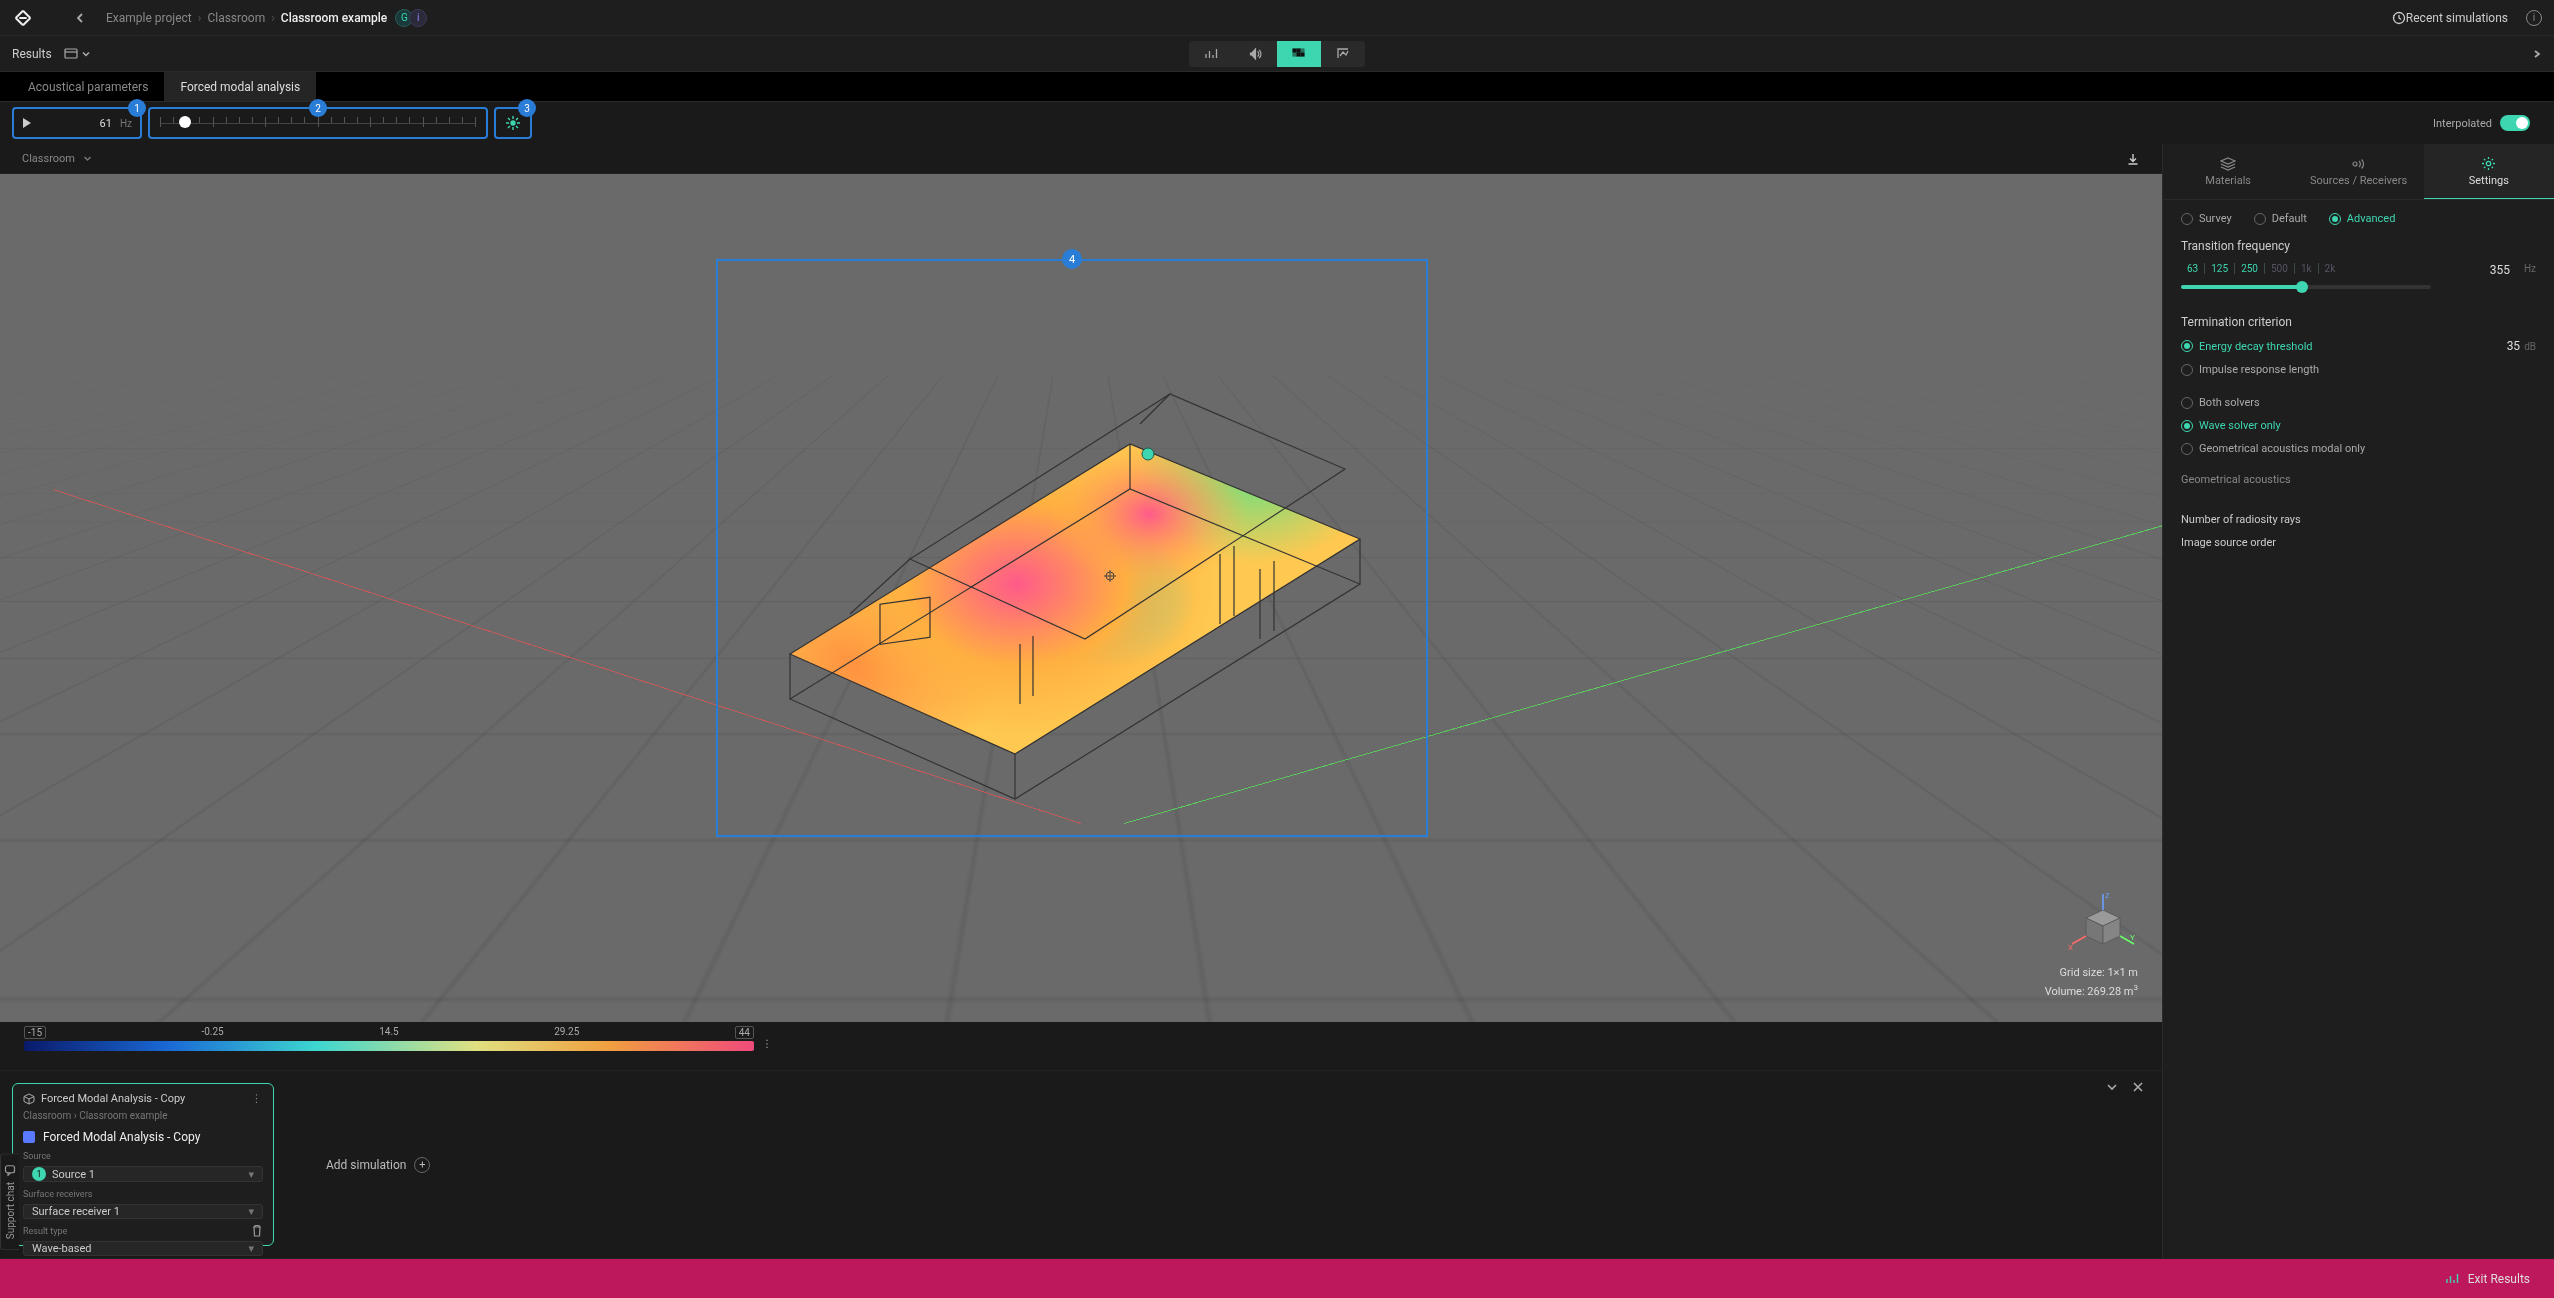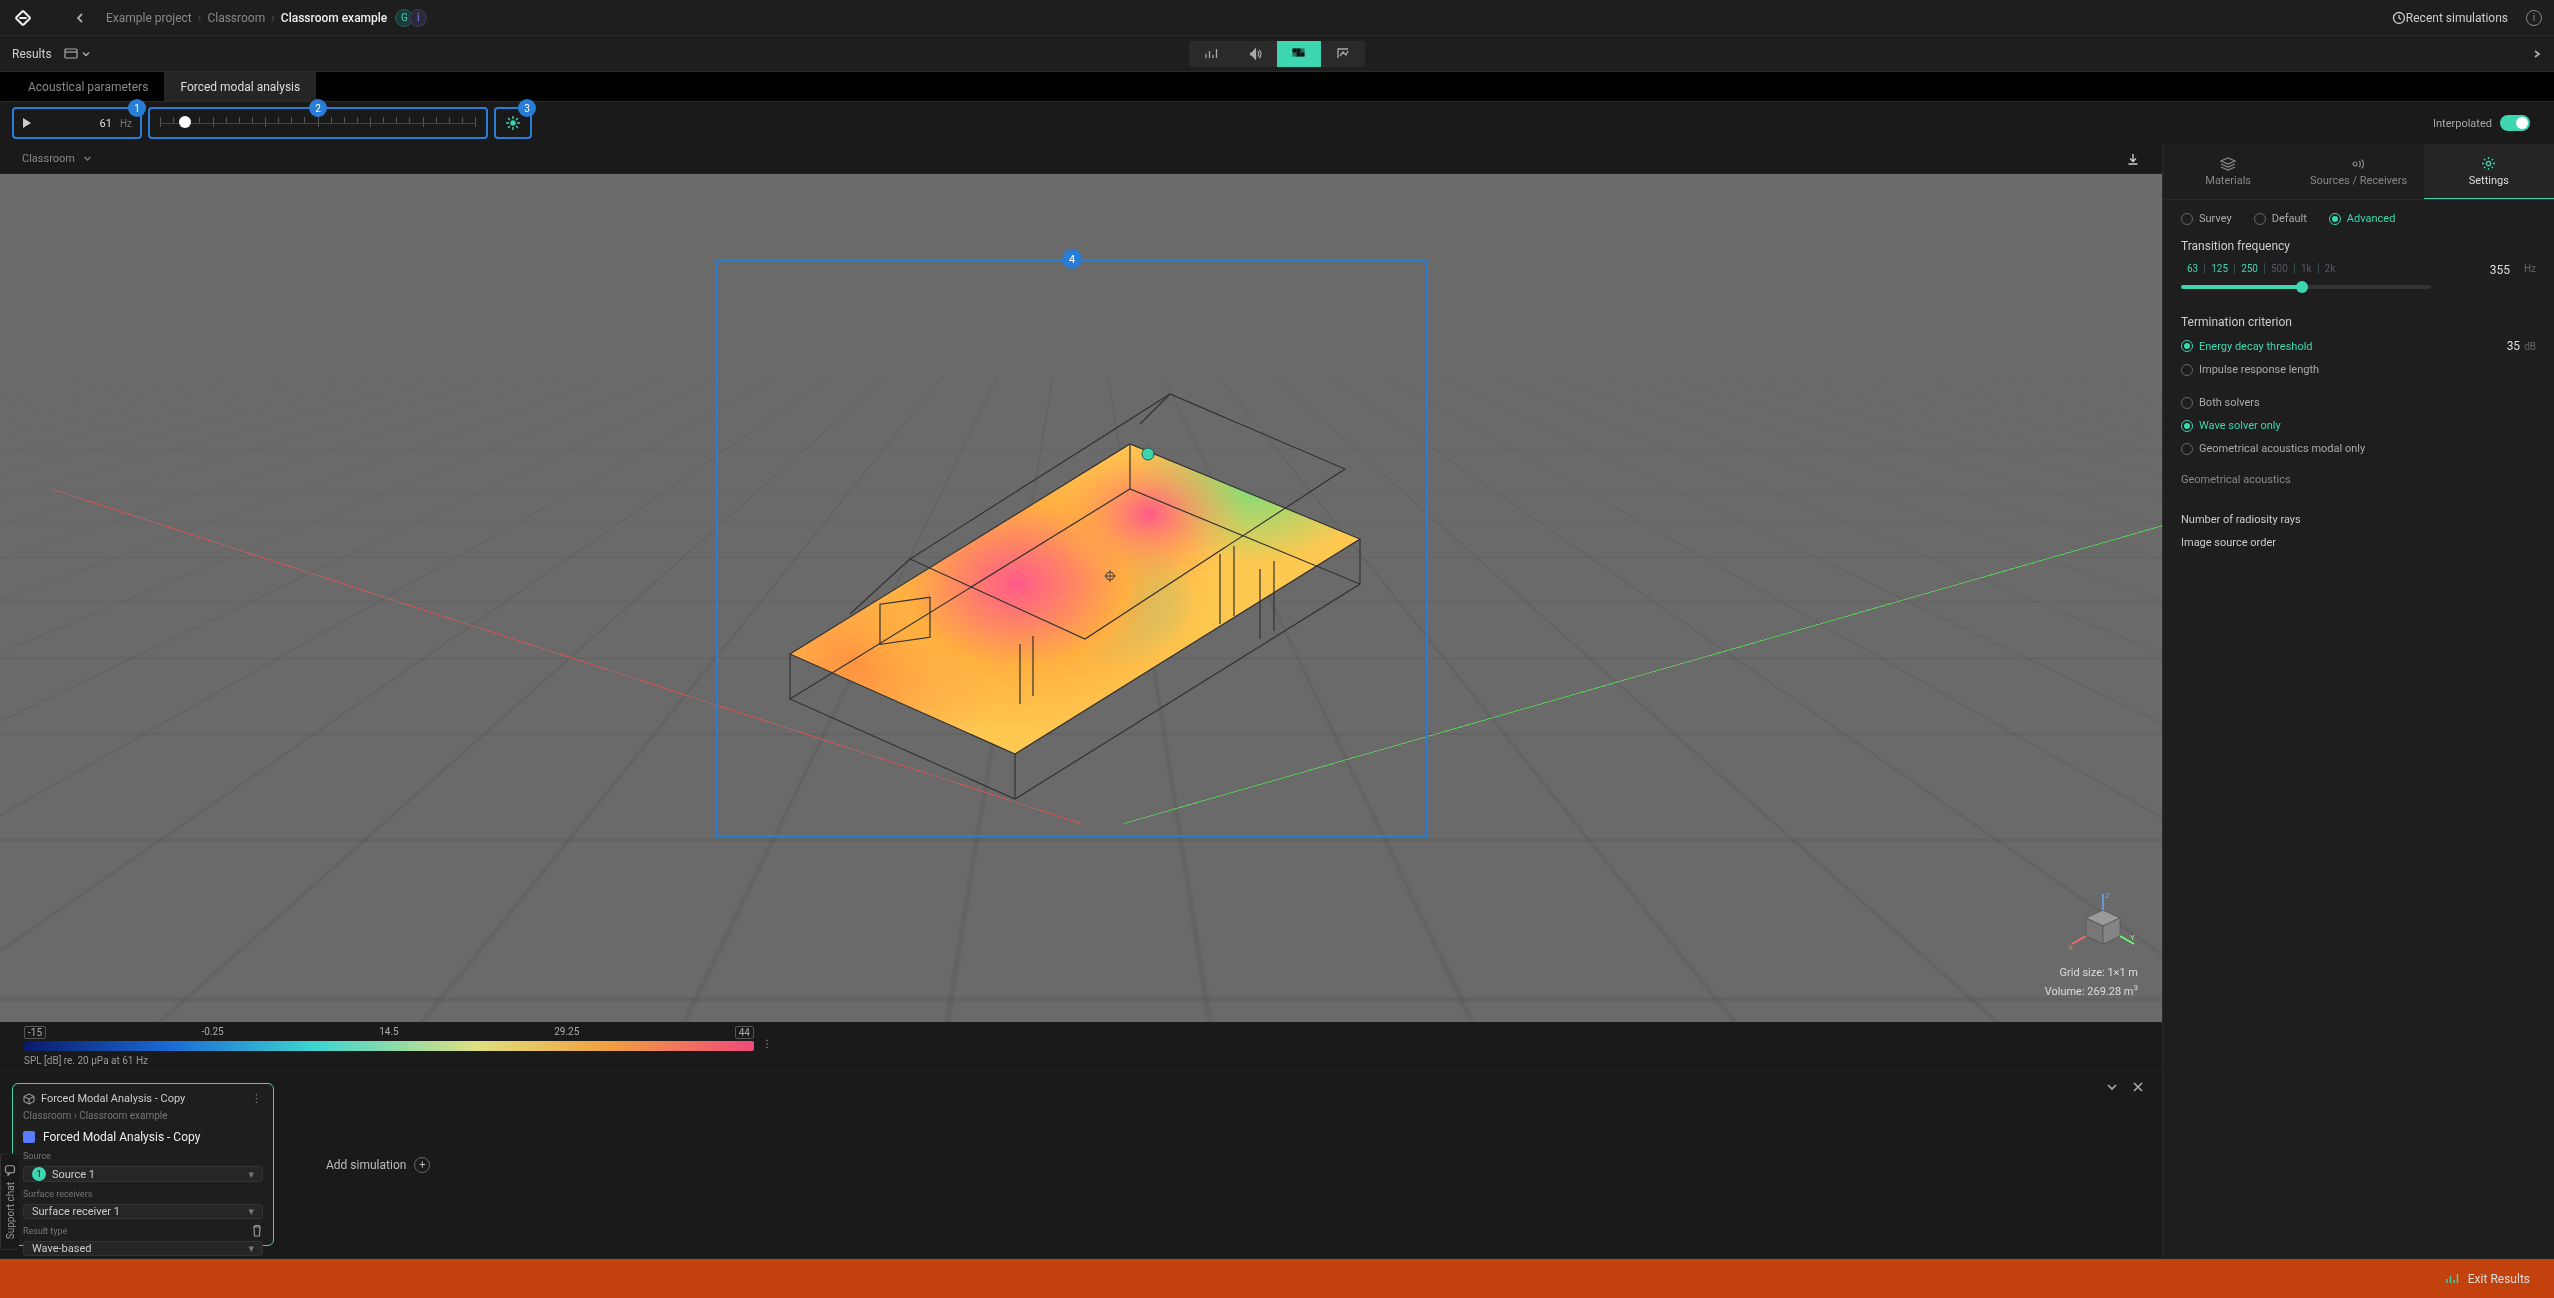--- a/index.html
+++ b/index.html
@@ -137,21 +137,21 @@
 .tf-slider { margin-top: 8px; height: 4px; background: #333; border-radius: 2px; position: relative; width: 250px; }
 .tf-slider .fill { height: 100%; width: 48%; background: #3dd6b0; border-radius: 2px; }
 .tf-slider .thumb { width: 12px; height: 12px; background: #3dd6b0; border-radius: 50%; position: absolute; top: -4px; left: 46%; cursor: grab; }
 .term-val { color: #ddd; font-size: 12px; margin-left: auto; }
 .term-unit { color: #666; font-size: 10px; margin-left: 4px; }
 .rp-row { display: flex; align-items: center; margin-bottom: 10px; }
 .rp-heading { color: #888; font-size: 11px; margin-top: 18px; margin-bottom: 27px; }
 .rp-setting { color: #ccc; font-size: 11px; margin-bottom: 10px; }
 
 
-.footer { position: absolute; bottom: 0; left: 0; right: 0; height: 40px; background: #c2410c; border-top: 1px solid #222; display: flex; align-items: center; justify-content: flex-end; padding: 0 24px; }
+.footer { position: absolute; bottom: 0; left: 0; right: 0; height: 40px; background: #be185d; border-top: 1px solid #222; display: flex; align-items: center; justify-content: flex-end; padding: 0 24px; }
 .exit-btn { display: flex; align-items: center; gap: 8px; color: #ddd; font-size: 12px; cursor: pointer; }
 .exit-btn .ico { color: #3dd6b0; }
 
 
 .support-chat { position: absolute; left: 0; bottom: 48px; writing-mode: vertical-rl; transform: rotate(180deg); background: #1a1a1a; color: #999; font-size: 10px; padding: 10px 3px; border: 1px solid #333; border-left: none; border-radius: 0 4px 4px 0; cursor: pointer; display: flex; align-items: center; gap: 6px; }
 
 svg { display: block; }
 </style>
 </head>
 <body>
@@ -420,21 +420,20 @@
     <div class="scalebar">
       <div class="scale-ticks">
         <span class="scale-tick boxed">-15</span>
         <span class="scale-tick">-0.25</span>
         <span class="scale-tick">14.5</span>
         <span class="scale-tick">29.25</span>
         <span class="scale-tick boxed">44</span>
       </div>
       <div class="scale-grad"></div>
       <span class="scale-menu">⋮</span>
-      <div class="scale-label">SPL [dB] re. 20 µPa at 61 Hz</div>
     </div>
 
     <div class="bottom">
       <div class="sim-card">
         <div class="sim-card-head">
           <svg width="12" height="12" viewBox="0 0 12 12" fill="none" stroke="#aaa" stroke-width="1">
               <polygon points="6,1 11,3.5 6,6 1,3.5"></polygon>
               <path d="M1 3.5 L1 8.5 L6 11 L11 8.5 L11 3.5 M6 6 L6 11"></path>
             </svg>
           <span>Forced Modal Analysis - Copy</span>

